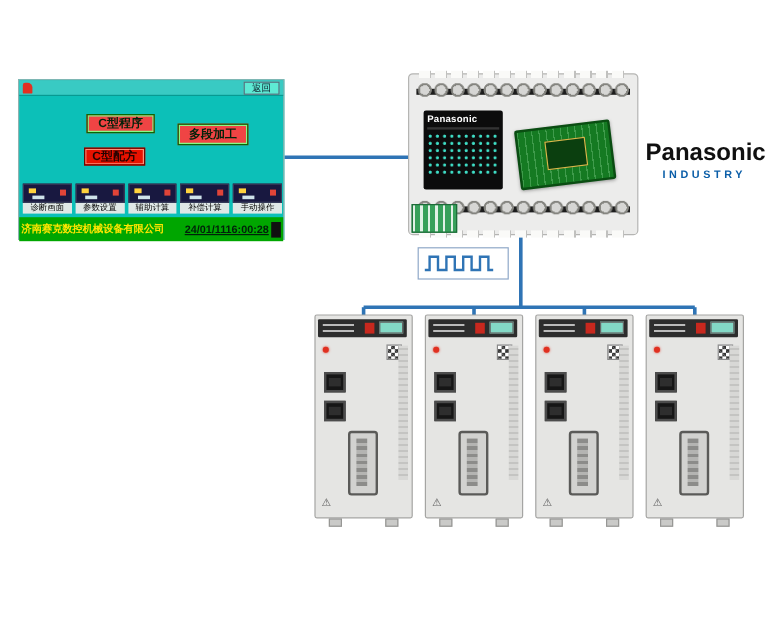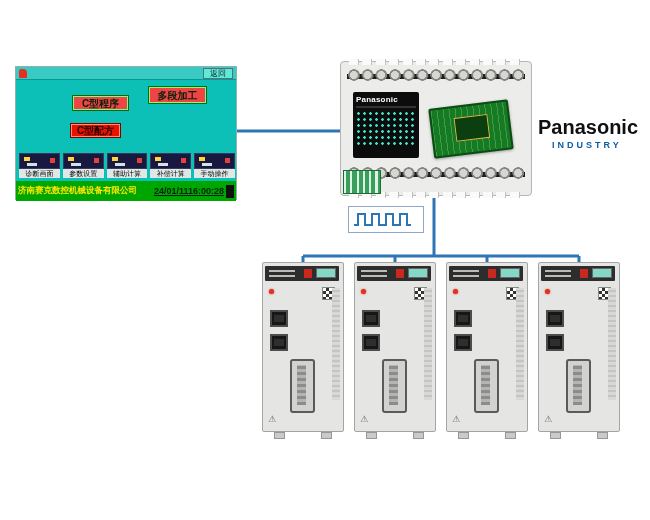--- a/index.html
+++ b/index.html
@@ -19,21 +19,21 @@
               background:#e33022; border-radius:2px 4px 1px 1px; }
   .hmi-back { position:absolute; right:3px; top:1px; width:30px; height:11px;
               background:#5eead4; border:1px solid #566f7d; font-size:8px; line-height:9px;
               text-align:center; color:#10222e; box-sizing:border-box; }
   .hbtn { position:absolute; box-sizing:border-box; text-align:center; font-weight:bold; }
   .hbtn.green { background:#ef4444; border:1px solid #056b05; color:#03220a;
                 box-shadow:inset 0 0 0 1px #86f886; }
   .hbtn.red   { background:#e81200; border:1px solid #6e0700; color:#250300;
                 box-shadow:inset 0 0 0 1px #ff9078; }
   .b1 { left:56px;  top:28px; width:57px; height:16px; font-size:10px; line-height:15px; }
-  .b2 { left:132px; top:19px; width:59px; height:18px; font-size:10px; line-height:17px; }
+  .b2 { left:132px; top:36px; width:59px; height:18px; font-size:10px; line-height:17px; }
   .b3 { left:54px;  top:56px; width:51px; height:15px; font-size:10px; line-height:14px; }
   .b4 { left:129px; top:51px; width:66px; height:26px; font-size:10px; line-height:12px; padding-top:1px; }
   .hmi-toolbar { position:absolute; left:3px; top:86px; width:216px; height:26px;
                  display:flex; gap:3px; }
   .tbb { flex:1; display:flex; flex-direction:column; }
   .tbb-icon { height:16px; background:#181840; border:1px solid #3a3a58;
               position:relative; box-sizing:border-box; }
   .px1 { position:absolute; left:4px; top:3px; width:6px; height:4px; background:#ffd23e; }
   .px2 { position:absolute; right:4px; top:4px; width:5px; height:5px; background:#e04438; }
   .px3 { position:absolute; left:7px; bottom:2px; width:10px; height:3px; background:#cfe3ea; }

